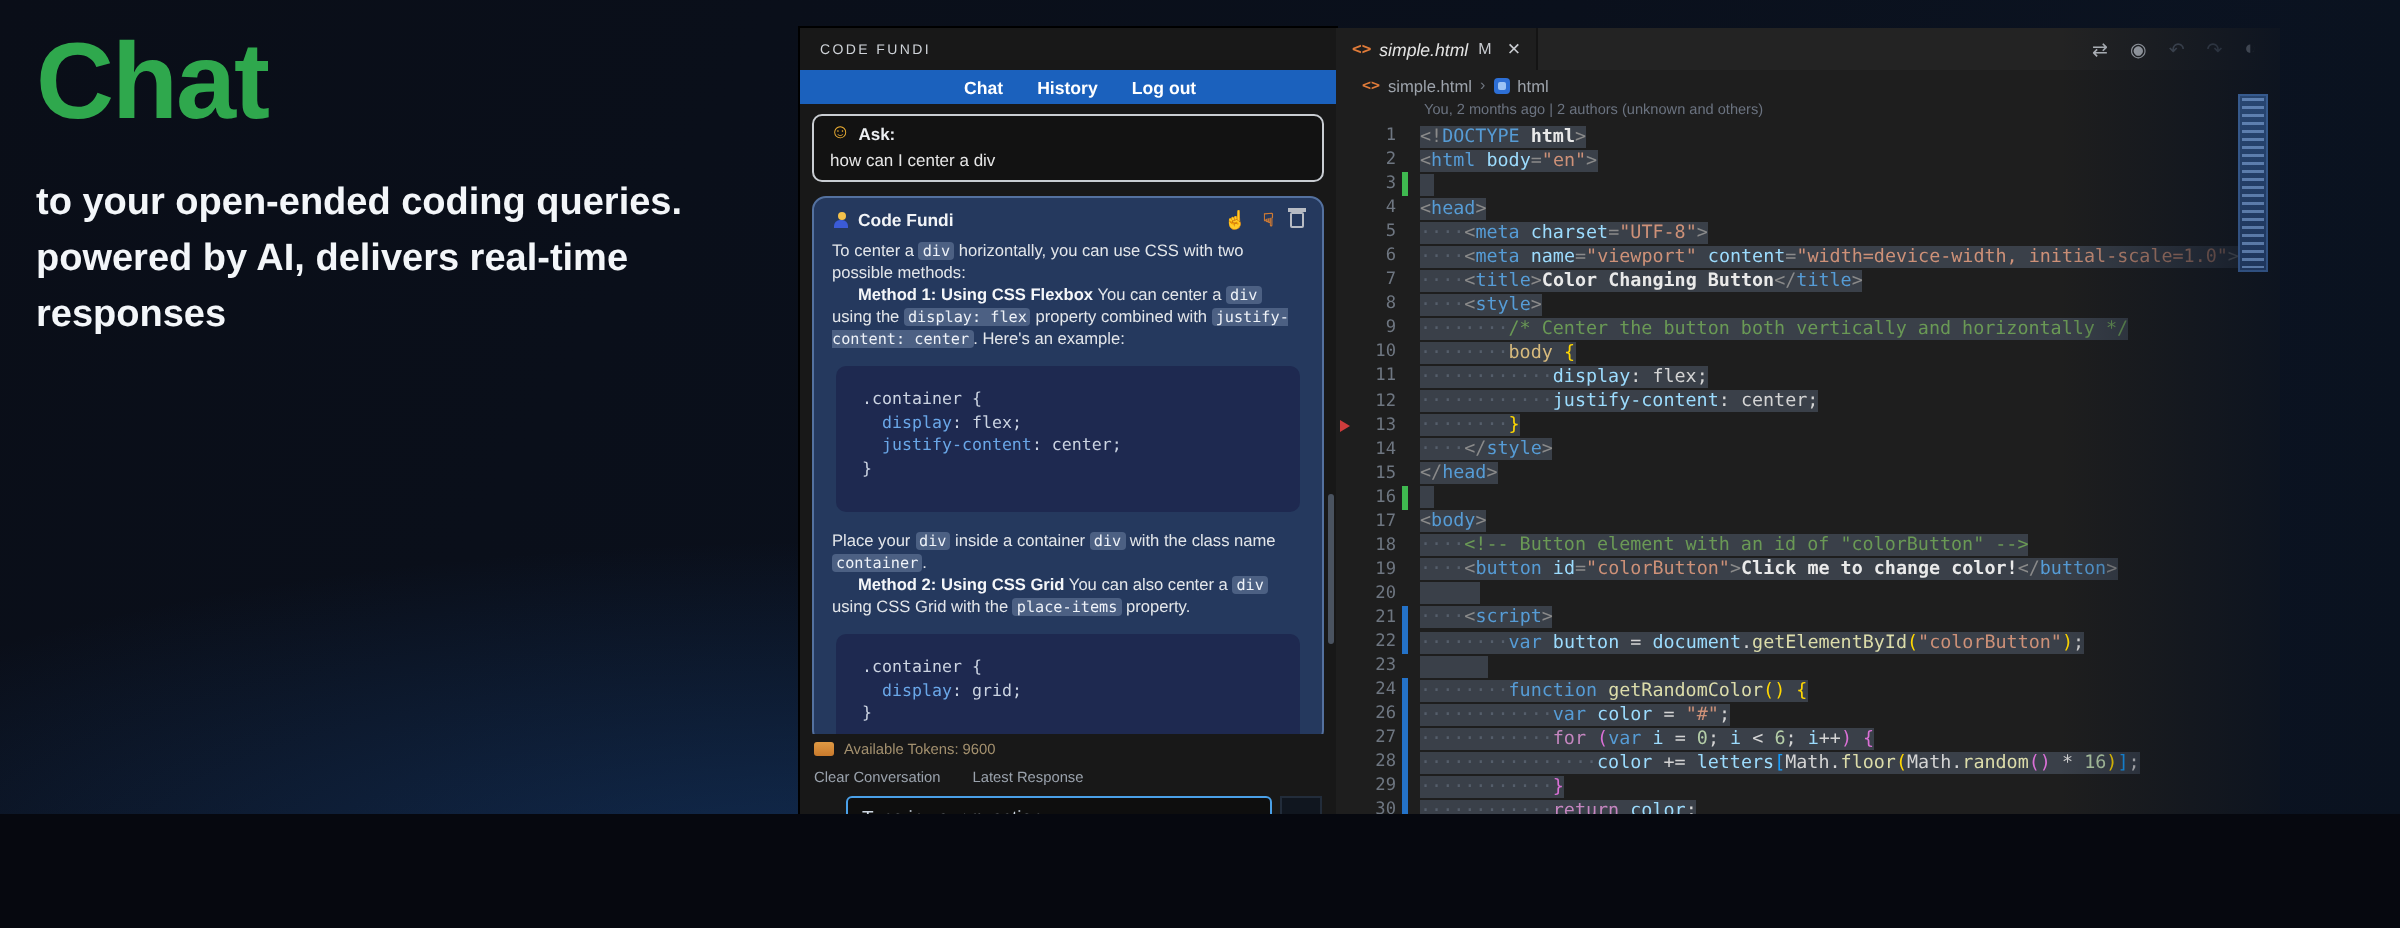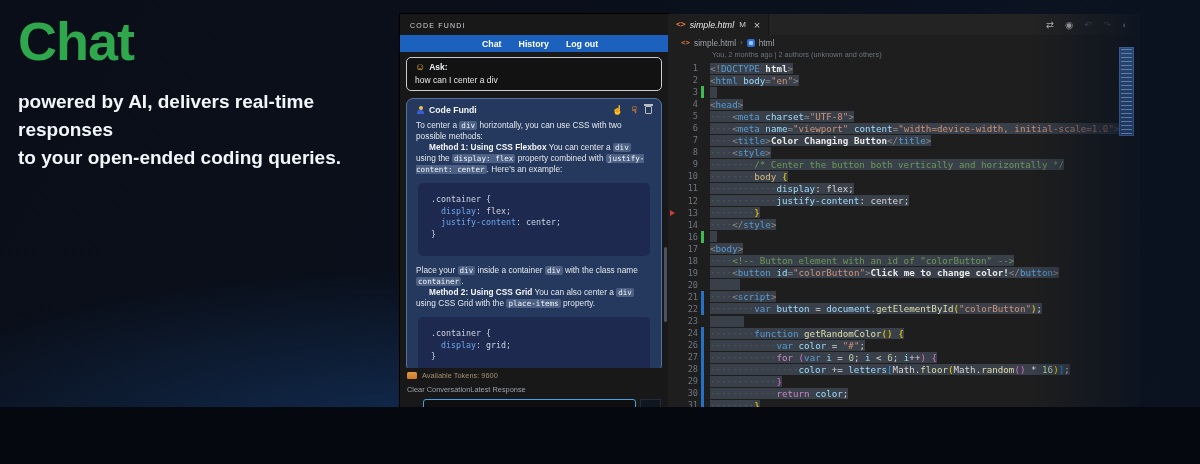--- a/index.html
+++ b/index.html
@@ -40,21 +40,21 @@
   .seg-b { font-weight:bold; color:#f4f6f9;padding-left:13px; }
   .seg-c { font-family:"DejaVu Sans Mono", monospace; font-size:7.6px; background:rgba(160,180,210,.32); color:#eef2f8; padding:0 2px; border-radius:2px; }
   .codeblock { background:#1e2950; border-radius:5px; margin:8px 2px 9px 2px; padding:11px 8px 16px 13px;
     font-family:"DejaVu Sans Mono", monospace; font-size:8.3px; line-height:11.5px; }
   .c-cplain { color:#ccd4e2; } .c-cprop { color:#6aa7e8; }
   .cline { white-space:pre; }
   .chat-scrollthumb { position:absolute; right:1px; top:195px; width:3px; height:75px; background:#4a5360; border-radius:2px; }
   .chat-footer { flex:none; padding:3px 7px 6px 7px; }
   .tokens-row { display:flex; align-items:center; gap:5px; font-size:7.4px; color:#a3906e; }
   .coin { width:10px; height:7px; border-radius:1.5px; background:linear-gradient(180deg,#e09a44,#c97a2c); flex:none; }
-  .links-row { display:flex; gap:0; font-size:7.4px; color:#9aa2ac; margin:5px 0 5px 0; }
+  .links-row { display:flex; gap:16px; font-size:7.4px; color:#9aa2ac; margin:5px 0 5px 0; }
   .links-row span { cursor:pointer; }
   .input-row { display:flex; gap:4px; align-items:stretch; }
   .input-wrap { position:relative; flex:1;padding-left:16px; }
   .q-input { width:100%; height:28px; resize:none; background:#0e0e0e; border:1px solid #4aa0e8; border-radius:3px;
     font-family:"Liberation Sans", sans-serif; font-size:9.5px; color:#dfe5ec; padding:5px 7px; outline:none; }
   .q-input::placeholder { color:#cfd8e3; opacity:1; }
   .resize-handle { position:absolute; right:2px; bottom:3px; width:7px; height:7px; pointer-events:none;
     background:linear-gradient(135deg, transparent 50%, #4aa0e8 50%, #4aa0e8 58%, transparent 58%, transparent 72%, #4aa0e8 72%, #4aa0e8 80%, transparent 80%); }
   .search-btn { width:21px; height:28px; background:#10161f; border:1px solid #222c3a; display:flex; align-items:center; justify-content:center; cursor:pointer; }
   .magnifier { position:relative; width:9px; height:9px; }
@@ -106,22 +106,22 @@
       linear-gradient(180deg, rgba(8,13,24,0) 0%, rgba(10,17,30,.55) 38%, rgba(10,18,32,.95) 70%, #0a111e 100%); }
 </style>
 </head>
 <body>
 
 <div class="stage">
 
   <div class="hero">
     <h1>Chat</h1>
     <div class="sub">
+      <div>to your open-ended coding queries.</div>
       <div>powered by AI, delivers real-time responses</div>
-      <div>to your open-ended coding queries.</div>
     </div>
   </div>
 
   <div class="chat-panel">
     <div class="panel-title">CODE FUNDI</div>
     <div class="tabbar">
         <span class="tab-item">Chat</span>
         <span class="tab-item">History</span>
         <span class="tab-item">Log out</span>
       </div>
@@ -272,20 +272,25 @@
           <span class="ln">13</span>
           <span class="gitbar"></span>
           <span class="codetext"><span class="sel"><span class="t-ws">········</span><span class="t-g1">}</span></span></span>
         </div>
         <div class="line">
           <span class="ln">14</span>
           <span class="gitbar"></span>
           <span class="codetext"><span class="sel"><span class="t-ws">····</span><span class="t-pt">&lt;/</span><span class="t-tag">style</span><span class="t-pt">&gt;</span></span></span>
         </div>
         <div class="line">
+          <span class="ln">15</span>
+          <span class="gitbar"></span>
+          <span class="codetext"><span class="sel"><span class="t-pt">&lt;/</span><span class="t-tag">head</span><span class="t-pt">&gt;</span></span></span>
+        </div>
+        <div class="line">
           <span class="ln">16</span>
           <span class="gitbar git-green"></span>
           <span class="chip" style="width: 7px;"></span>
         </div>
         <div class="line">
           <span class="ln">17</span>
           <span class="gitbar"></span>
           <span class="codetext"><span class="sel"><span class="t-pt">&lt;</span><span class="t-tag">body</span><span class="t-pt">&gt;</span></span></span>
         </div>
         <div class="line">

